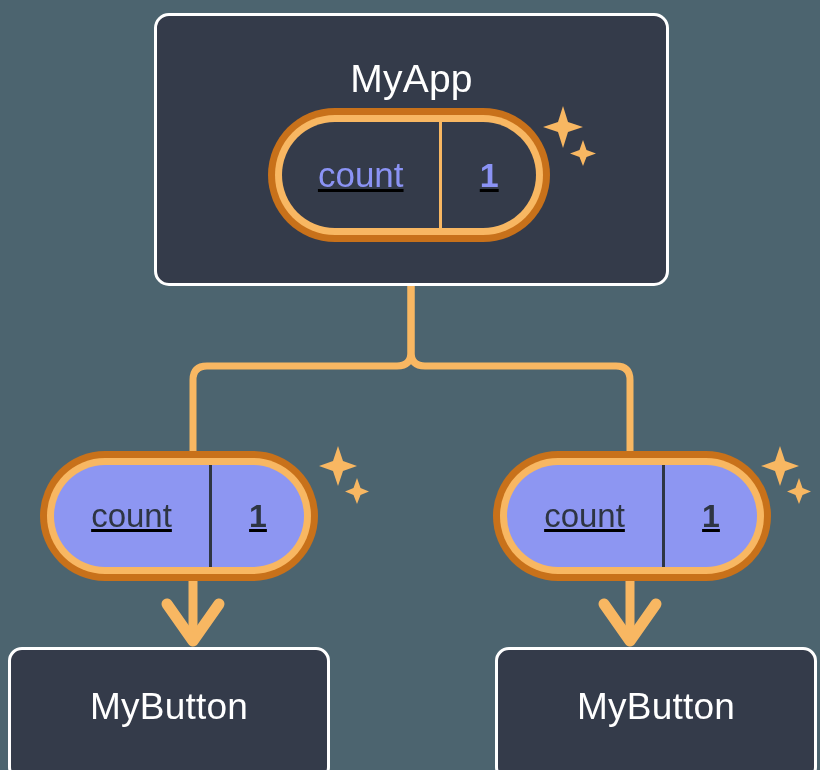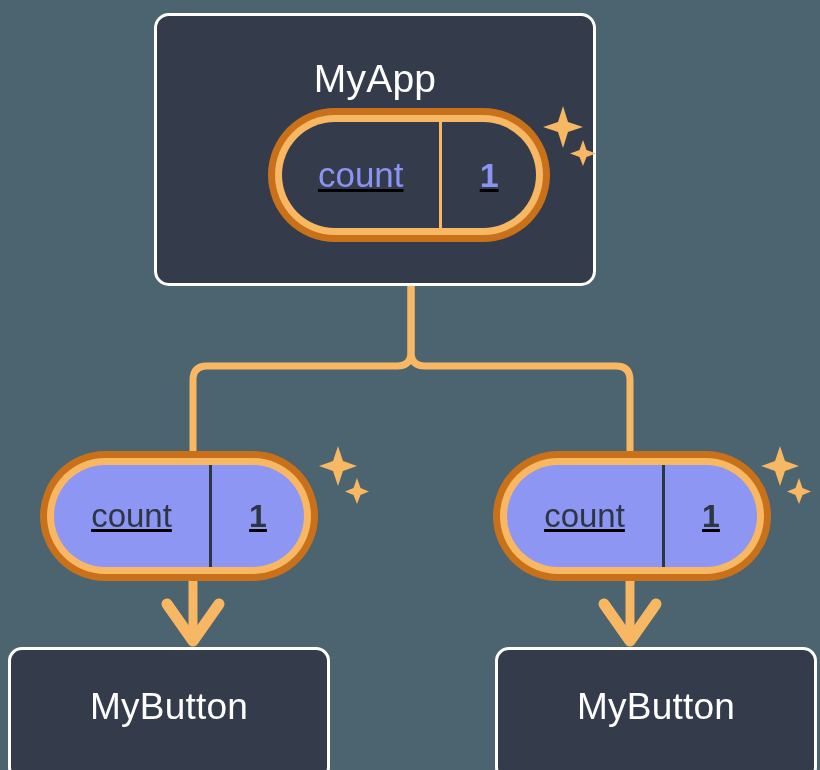--- a/index.html
+++ b/index.html
@@ -43,21 +43,21 @@
     right: 0;
     text-align: center;
     color: #ffffff;
     font-weight: 400;
     letter-spacing: 0.2px;
     white-space: nowrap;
   }
   #card-myapp {
     left: 154px;
     top: 13px;
-    width: 442px;
+    width: 515px;
     height: 273px;
   }
   #card-myapp .card-title {
     top: 41px;
     font-size: 39px;
   }
   .card-button {
     width: 322px;
     height: 134px;
     border-radius: 14px;

